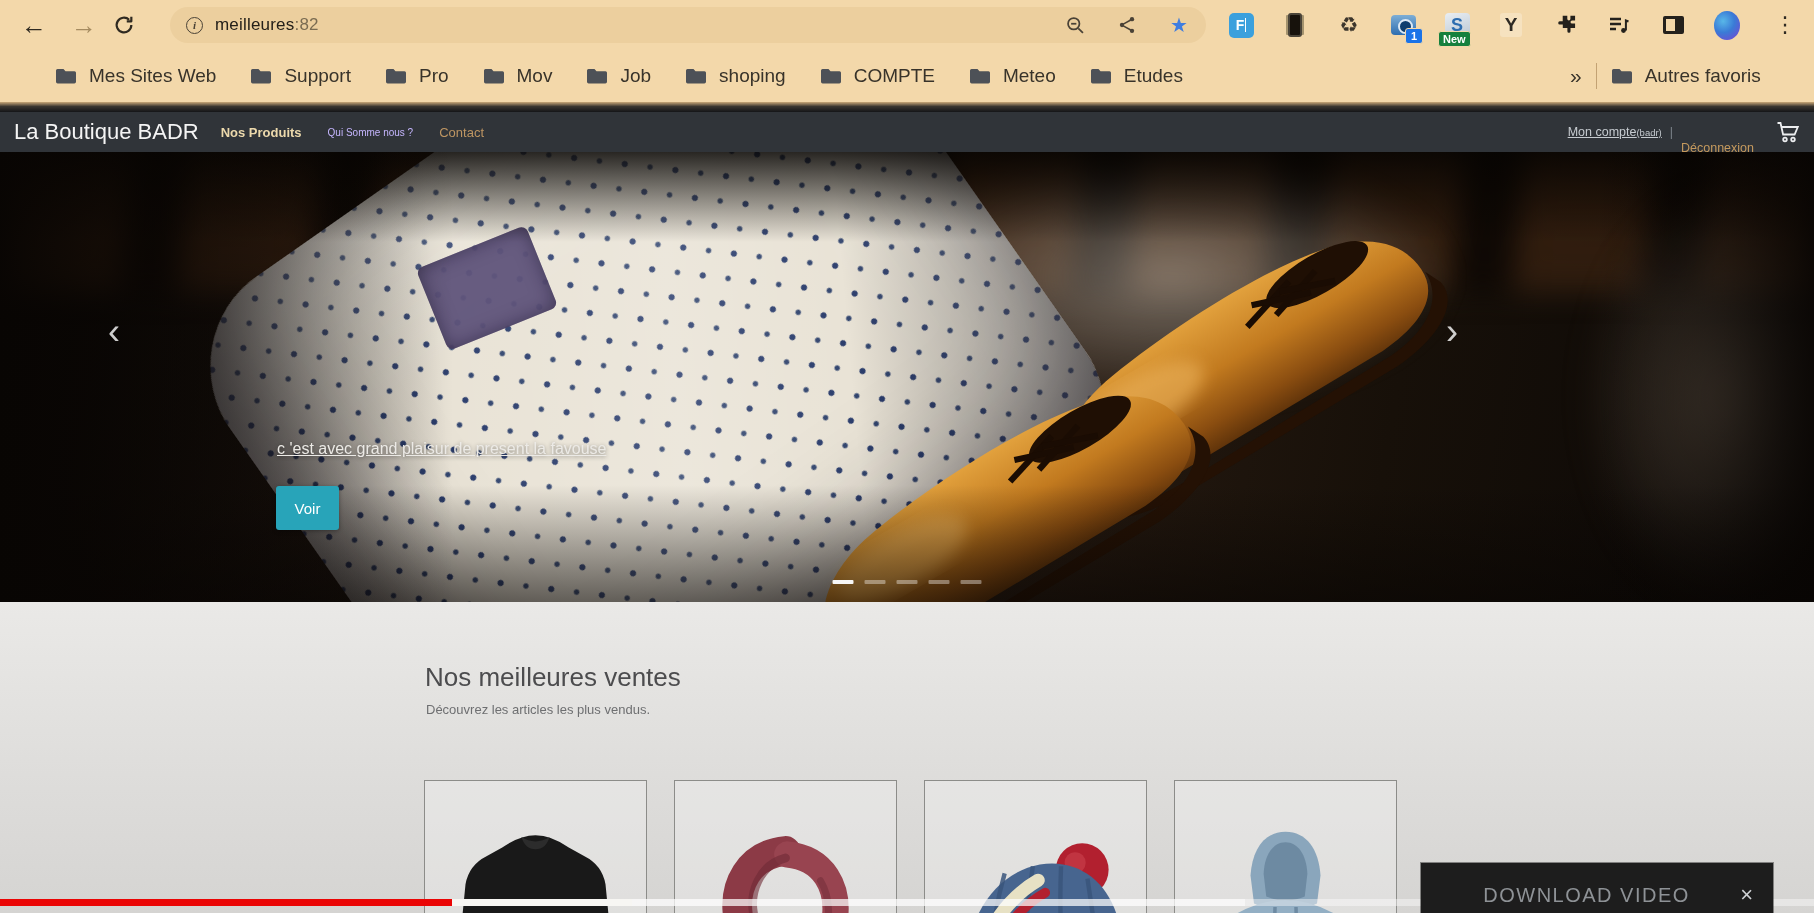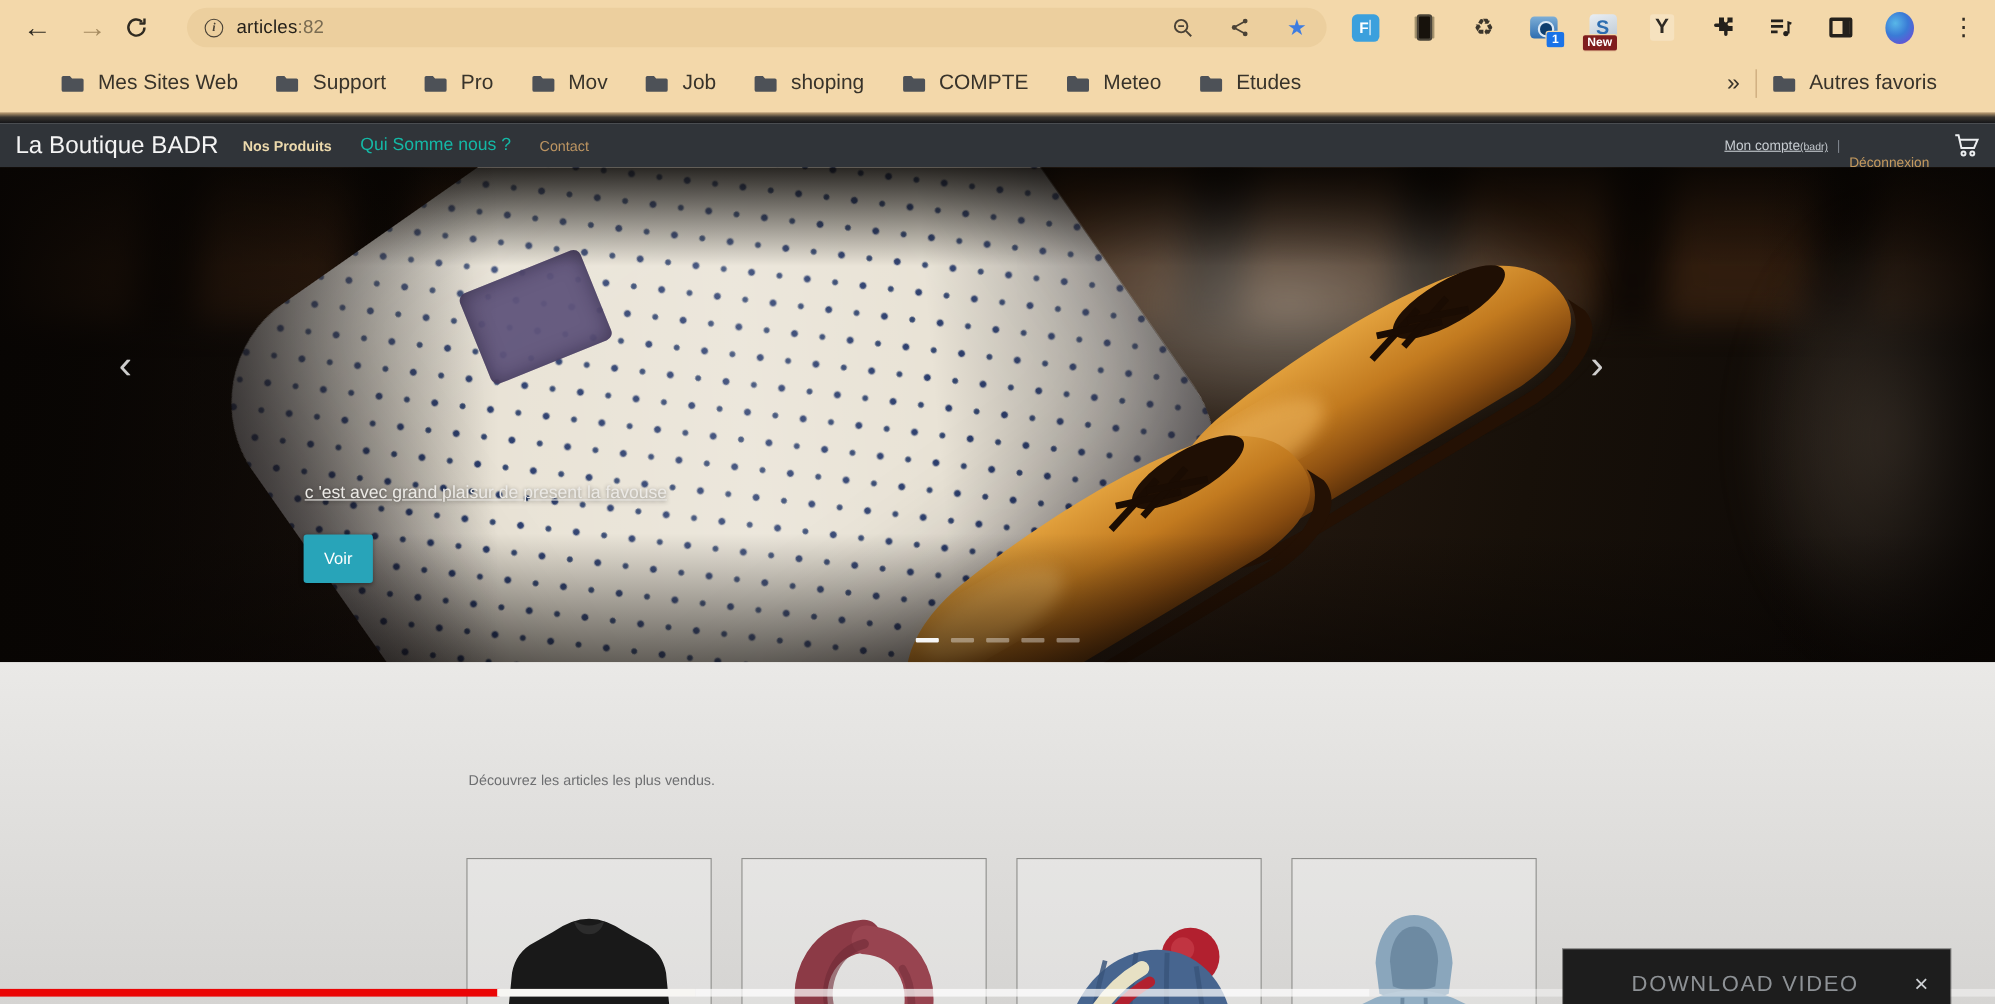--- a/index.html
+++ b/index.html
@@ -23,21 +23,21 @@
   .ext-row { position:absolute; left:1228px; top:0; height:50px; display:flex; align-items:center; gap:28px; }
   .ext { position:relative; width:26px; height:26px; display:flex; align-items:center; justify-content:center; cursor:pointer; }
   .fi-sq { width:25px; height:25px; border-radius:5px; background:#3ba0dd; color:#fff; font-weight:bold; font-size:14px; display:flex; align-items:center; justify-content:center; }
   .fi-sq i { font-style:normal; border-right:1.6px solid #fff; margin-left:1px; height:14px; }
   .phone-ic { width:14px; height:24px; border:2.5px solid #4a4439; border-radius:3px; background:#17120c; box-shadow:-4px 0 0 -2px #a5946f, 4px 0 0 -2px #a5946f; }
   .recycle-ic { font-size:21px; color:#3c362c; }
   .cam-ic { width:25px; height:20px; background:linear-gradient(180deg,#7daed6,#2d6db0); border-radius:4px; position:relative; }
   .cam-ic::after { content:""; position:absolute; left:7px; top:4px; width:11px; height:11px; border-radius:50%; background:#0e3e6e; border:2px solid #dce9f5; }
   .badge1 { position:absolute; right:-7px; bottom:-6px; background:#1a73e8; color:#fff; font-size:11px; font-weight:bold; padding:1px 5px; border-radius:3px; border:1.5px solid #f3d8aa; }
   .s-sq { width:25px; height:25px; border-radius:4px; background:linear-gradient(160deg,#e9eef3,#b9c6d2); color:#2d6db0; font-weight:bold; font-size:18px; display:flex; align-items:center; justify-content:center; }
-  .badge-new { position:absolute; left:-6px; bottom:-9px; background:#7f1d1d; color:#fff; font-size:11px; font-weight:bold; padding:1px 4px; border-radius:3px; border:1.5px solid #f3d8aa; }
+  .badge-new { position:absolute; left:-6px; bottom:-9px; background:#15803d; color:#fff; font-size:11px; font-weight:bold; padding:1px 4px; border-radius:3px; border:1.5px solid #f3d8aa; }
   .y-ic { font-size:19px; font-weight:bold; color:#2e2a24; background:rgba(255,255,255,.25); padding:1px 5px; border-radius:3px; }
   .puzzle-ic svg, .playlist-ic svg { display:block; }
   .panel-ic { width:21px; height:18px; border:3px solid #24211c; border-radius:2px; position:relative; }
   .panel-ic::after { content:""; position:absolute; right:0; top:0; bottom:0; width:6px; background:#24211c; }
   .avatar { width:29px; height:29px; border-radius:50%; background:radial-gradient(circle at 35% 35%, #58b7e8 0%, #3a7bd6 45%, #7b3fd4 100%); }
   .menu-dots { font-size:22px; color:#2f2a22; padding:0 6px; cursor:pointer; }
 
   
   .bmbar { position:absolute; top:50px; left:0; width:1814px; height:52px; background:#f3d8aa; display:flex; align-items:center; padding-left:55px; gap:34px; white-space:nowrap; }
   .bm-item { display:flex; align-items:center; gap:12px; cursor:pointer; }
@@ -47,21 +47,21 @@
   .bm-divider { width:1px; height:26px; background:#c3a273; }
 
   
   .winshadow { position:absolute; top:102px; left:0; width:1814px; height:10px; background:linear-gradient(180deg,#caa878 0%, #3a3630 45%, #141518 100%); }
 
   
   .siteheader { position:absolute; top:112px; left:0; width:1814px; height:40px; background:#303439; display:flex; align-items:center; padding:0 14px; }
   .brand { font-size:22px; font-weight:normal; color:#f4f4f4; cursor:pointer; }
   .sitenav { display:flex; align-items:center; gap:26px; margin-left:22px; }
   .sitenav .nav0 { font-size:13px; font-weight:bold; color:#ecd9ac; cursor:pointer; }
-  .sitenav .nav1 { font-size:16px; color:#14b8a6; cursor:pointer; }
+  .sitenav .nav1 { font-size:10px; color:#c4b5fd; cursor:pointer; }
   .sitenav .nav2 { font-size:13px; color:#bd9562; cursor:pointer; }
   .account { margin-left:auto; display:flex; align-items:center; gap:8px; font-size:12.5px;justify-content:flex-end; }
   .acct-link { color:#c6cbd0; text-decoration:underline; cursor:pointer; }
   .acct-user { font-size:9.5px; color:#c6cbd0; }
   .acct-div { color:#7c828a; }
   .logout { color:#c59a5e; cursor:pointer;margin-top:32px; }
   .cart { margin-left:14px; cursor:pointer; display:flex; }
 
   
   .hero { position:absolute; top:152px; left:0; width:1814px; height:450px; overflow:hidden; background:linear-gradient(100deg,#070503 0%, #221711 32%, #2b1d13 52%, #171009 76%, #0a0706 100%); }
@@ -118,21 +118,21 @@
   <div class="navbtn back">←</div>
   <div class="navbtn fwd">→</div>
   <div class="navbtn">
     <svg width="22" height="22" viewBox="0 0 24 24" fill="none" stroke="#2f2a21" stroke-width="2.4">
         <path d="M20 12a8 8 0 1 1-2.4-5.7"></path>
         <path d="M20 3v5h-5" stroke-linejoin="round"></path>
       </svg>
   </div>
   <div class="urlbar">
     <div class="info-ic">i</div>
-    <div class="url-text"><span>articles</span><span class="port">:82</span></div>
+    <div class="url-text"><span>meilleures</span><span class="port">:82</span></div>
     <div class="urlbar-right">
       <div class="pill-ic">
         <svg width="21" height="21" viewBox="0 0 24 24" fill="none" stroke="#4a4236" stroke-width="2">
             <circle cx="10" cy="10" r="6.5"></circle>
             <line x1="7" y1="10" x2="13" y2="10"></line>
             <line x1="15.2" y1="15.2" x2="20.5" y2="20.5"></line>
           </svg>
       </div>
       <div class="pill-ic">
         <svg width="20" height="20" viewBox="0 0 24 24" fill="#4a4236">
@@ -344,20 +344,21 @@
   <div class="indicators">
       <span class="dash active"></span>
       <span class="dash"></span>
       <span class="dash"></span>
       <span class="dash"></span>
       <span class="dash"></span>
     </div>
 </div>
 
 <div class="section">
+  <div class="bs-heading">Nos meilleures ventes</div>
   <div class="bs-sub">Découvrez les articles les plus vendus.</div>
 
   <div class="card c1" title="black-sweater">
     <svg width="175" height="270" viewBox="0 0 200 280">
       <path d="M62 32 Q82 18 100 18 Q118 18 138 32 L156 42 Q176 52 180 74 L192 196 Q194 210 182 214 L166 219 L156 160 L156 278 L44 278 L44 160 L34 219 L18 214 Q6 210 8 196 L20 74 Q24 52 44 42 Z" fill="#191919"></path>
       <path d="M84 20 Q100 30 116 20 Q112 34 100 34 Q88 34 84 20Z" fill="#2c2c2c"></path>
     </svg>
   </div>
 
   <div class="card c2" title="red-scarf">

